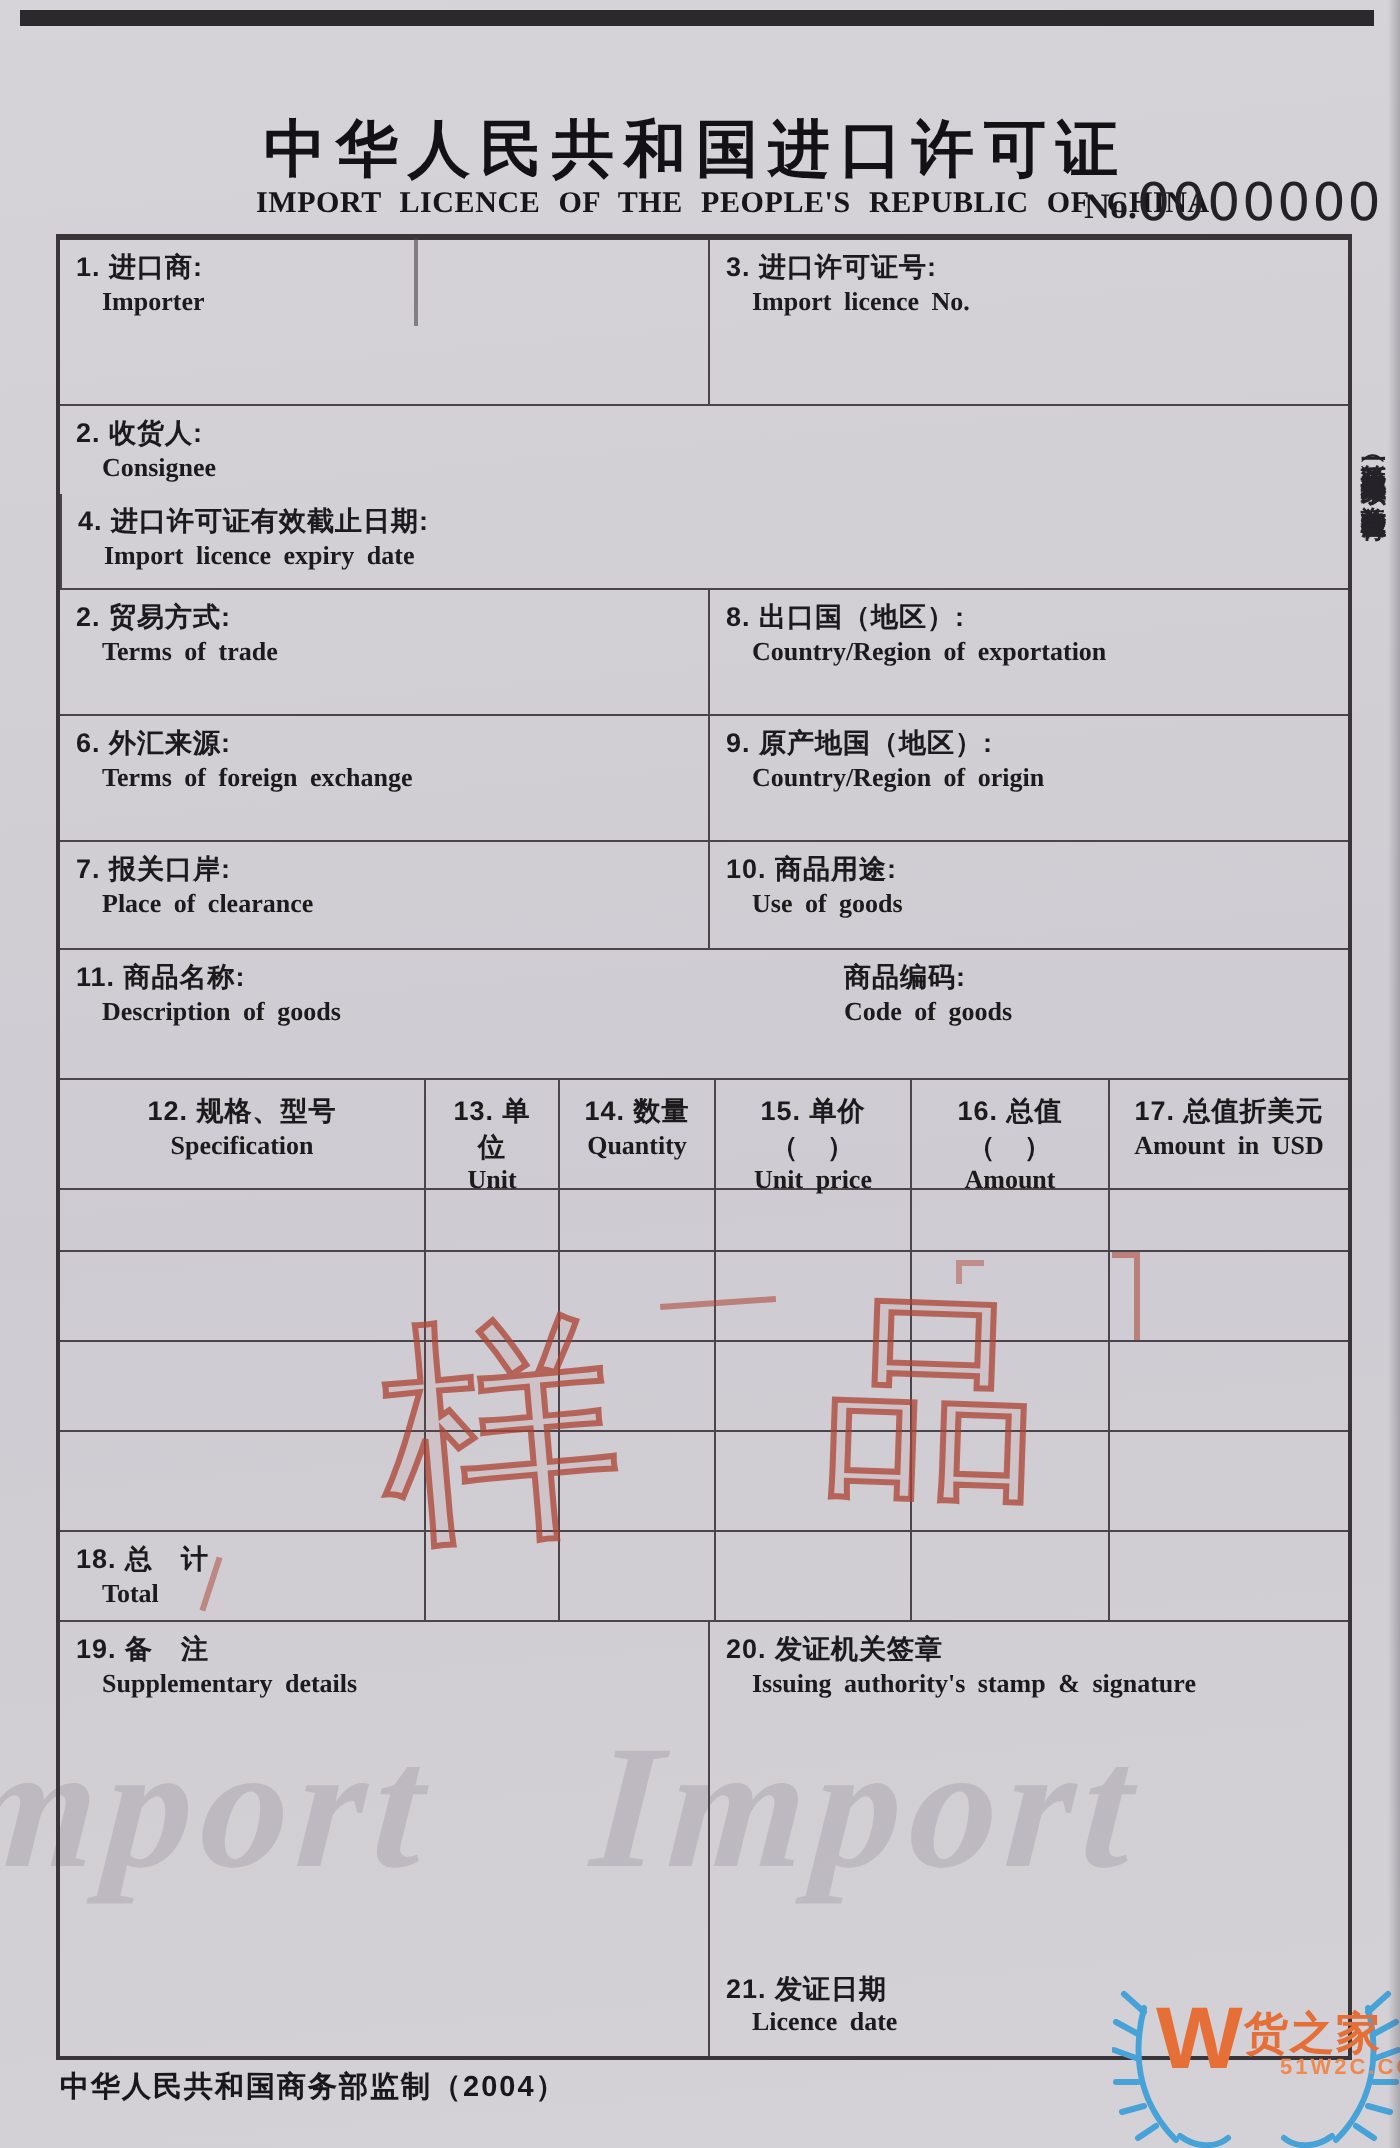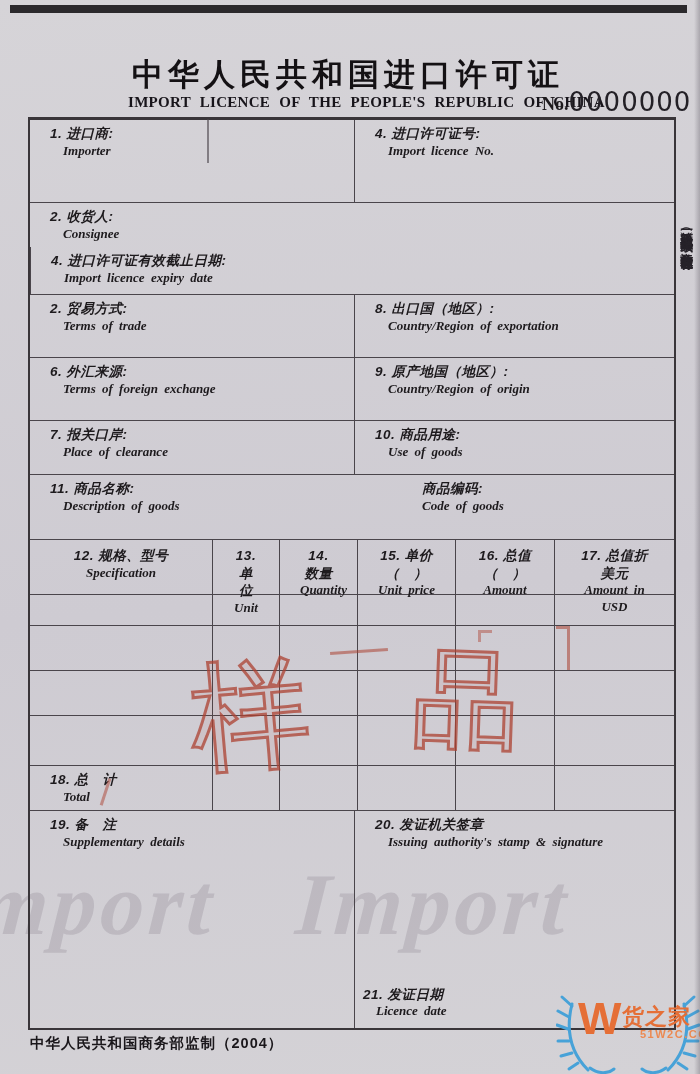--- a/index.html
+++ b/index.html
@@ -27,21 +27,21 @@
     letter-spacing:1px;position:relative;top:1px;color:#232026;}
 
   .bg-watermark{position:absolute;top:854px;left:-58px;z-index:0;white-space:nowrap;
     font-family:"Liberation Serif",serif;font-style:italic;font-weight:700;font-size:88px;
     letter-spacing:4px;word-spacing:55px;color:rgba(108,102,116,0.20);transform:skewX(-4deg);}
 
   .form{position:absolute;left:28px;top:117px;width:648px;height:913px;z-index:1;
     border:2px solid #393539;border-top-width:3px;display:flex;flex-direction:column;}
   .row{display:flex;border-bottom:1.5px solid var(--line);}
   .row:last-child{border-bottom:none;flex:1;}
-  .cell{position:relative;padding:5px 20px;font-style:italic;}
+  .cell{position:relative;padding:5px 8px;}
   .cell + .cell{border-left:1.5px solid var(--line);}
   .half-l{width:324px;}
   .half-r{flex:1;}
   .rA{height:83px;} .rB{height:92px;flex-direction:column;} .rC{height:63px;} .rD{height:63px;}
   .rE{height:54px;} .rF{height:65px;} .rG{height:55px;}
   .rb1{height:31px;} .rb2{height:45px;} .rb3{height:45px;} .rb4{height:50px;} .rT{height:45px;}
   .c1{width:182px;} .c2{width:67px;} .c3{width:78px;} .c4{width:98px;} .c5{width:99px;} .c6{flex:1;}
 
   .cn{display:block;font-weight:700;font-size:13.5px;line-height:1.3;letter-spacing:0.5px;}
   .en{display:block;font-weight:700;font-size:13px;line-height:1.3;margin-left:13px;
@@ -101,21 +101,21 @@
   <div class="bg-watermark">Import  Import</div>
 
   <div class="form">
 
     <div class="row rA">
       <div class="cell half-l">
         <span class="cn">1. 进口商:</span>
         <span class="en">Importer</span>
       </div>
       <div class="cell half-r">
-        <span class="cn">4. 进口许可证号:</span>
+        <span class="cn">3. 进口许可证号:</span>
         <span class="en">Import licence No.</span>
       </div>
     </div>
 
     <div class="row rB">
       <div class="cell half-l">
         <span class="cn">2. 收货人:</span>
         <span class="en">Consignee</span>
       </div>
       <div class="cell half-r">

